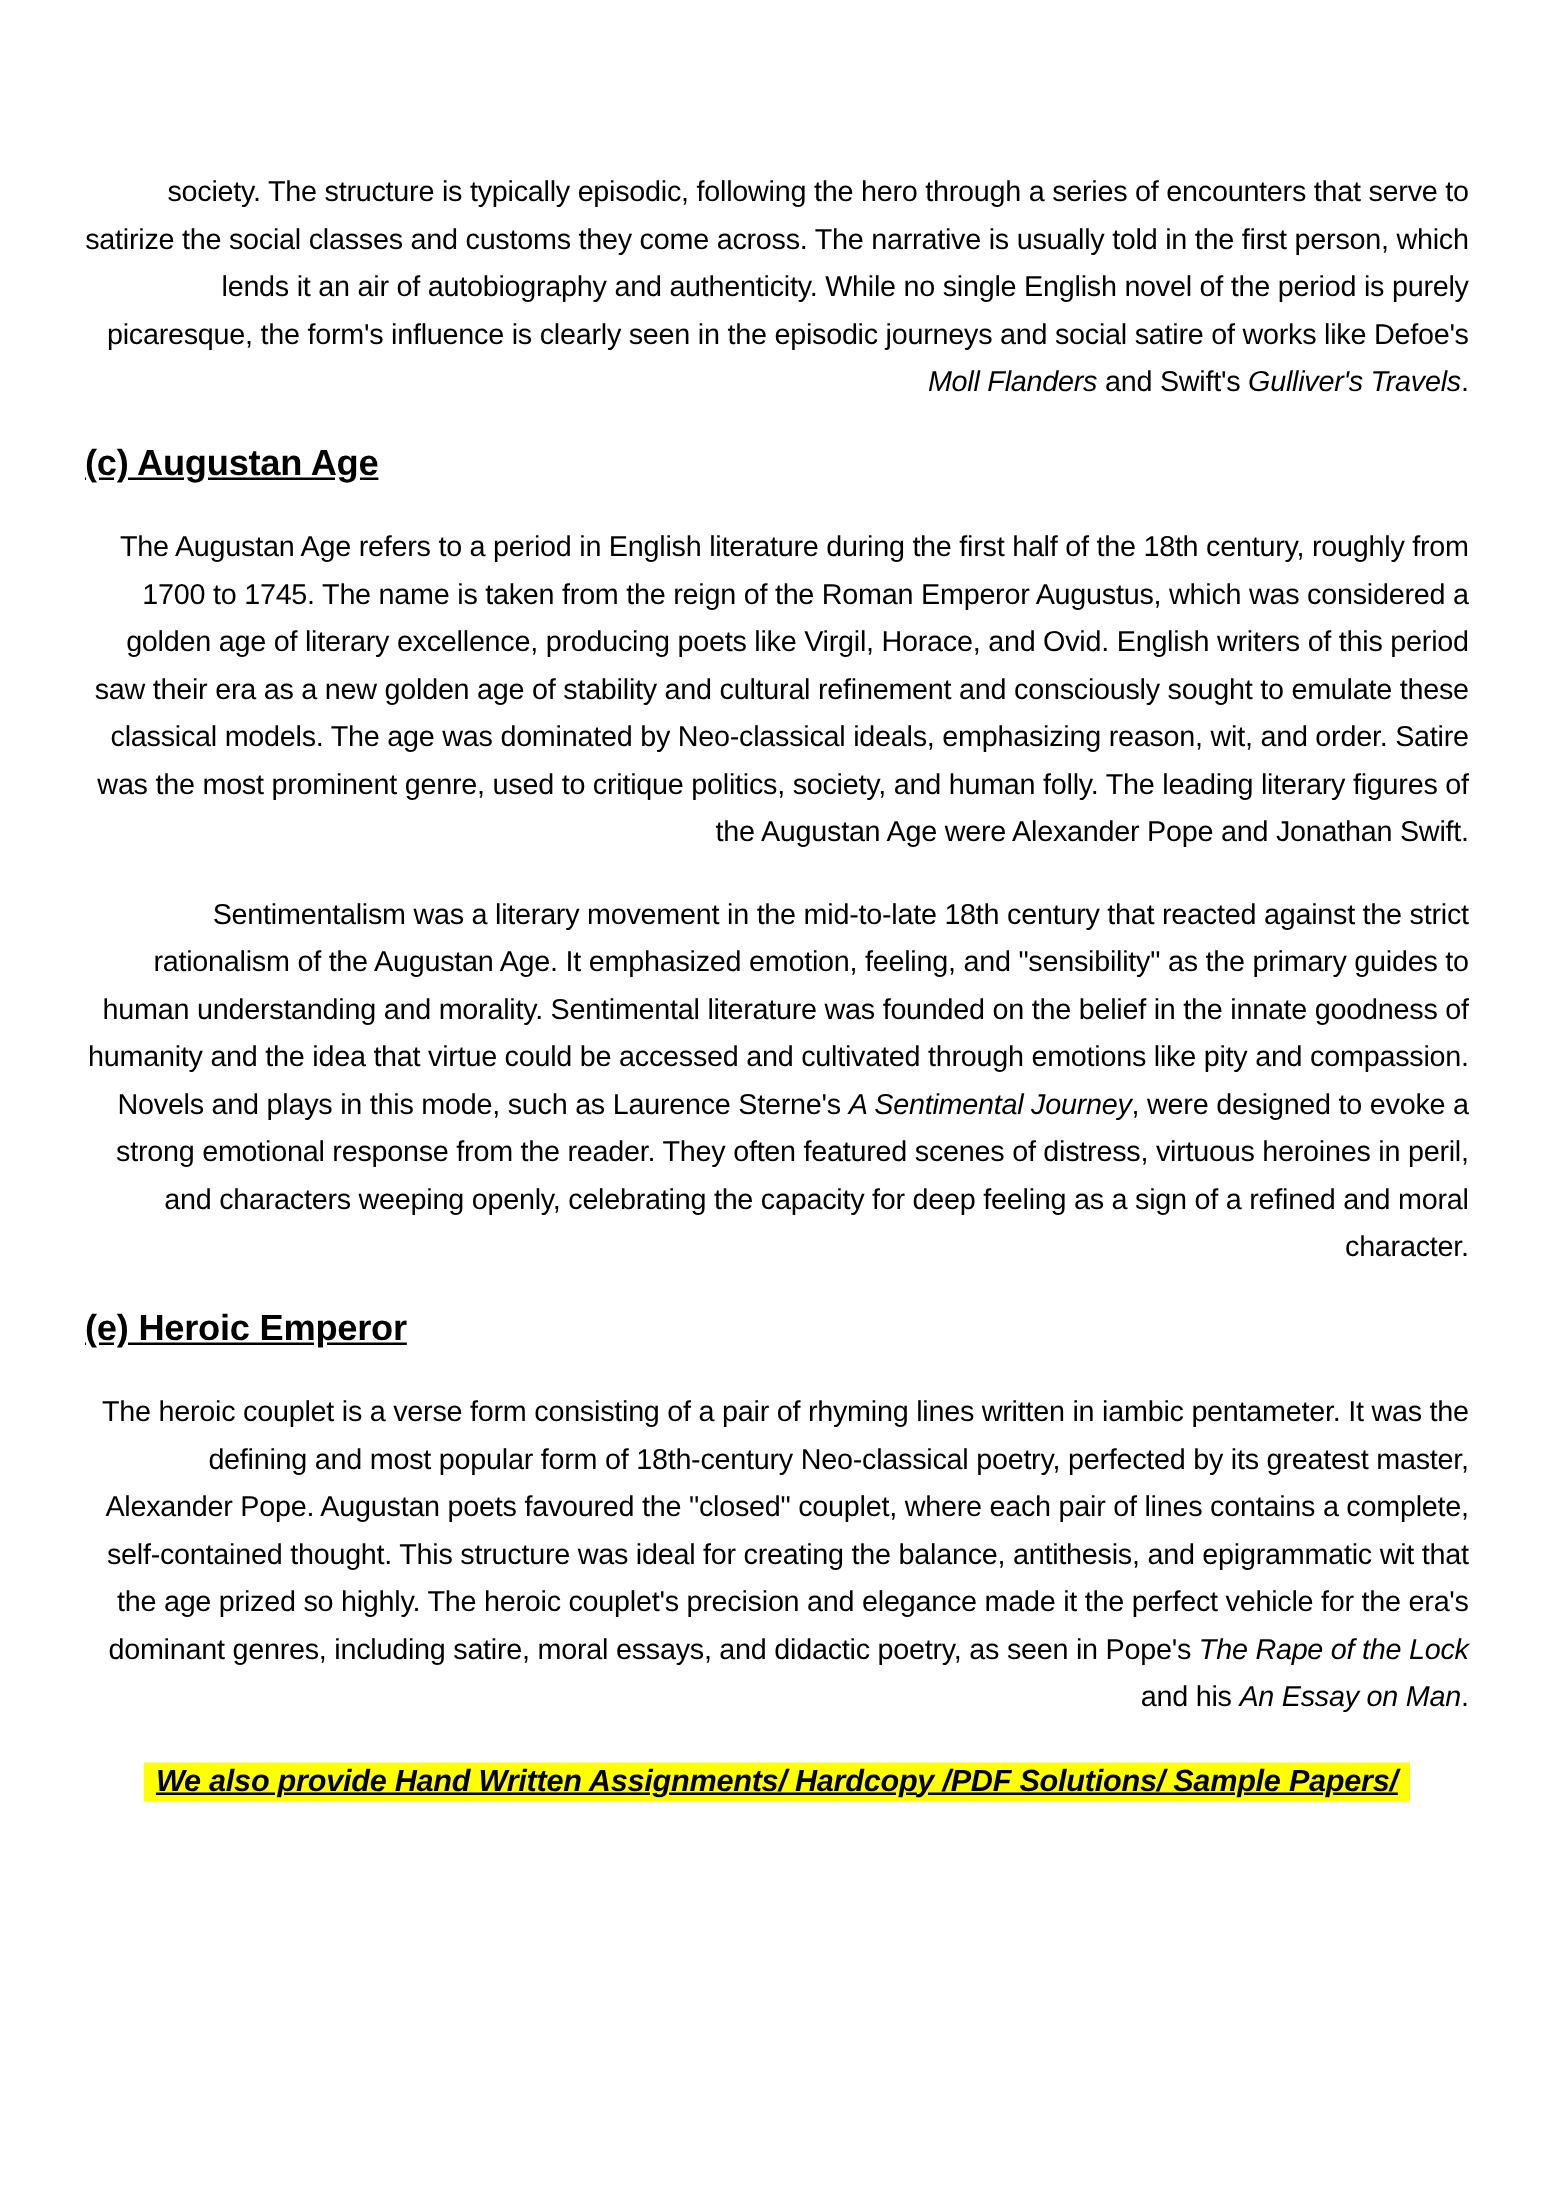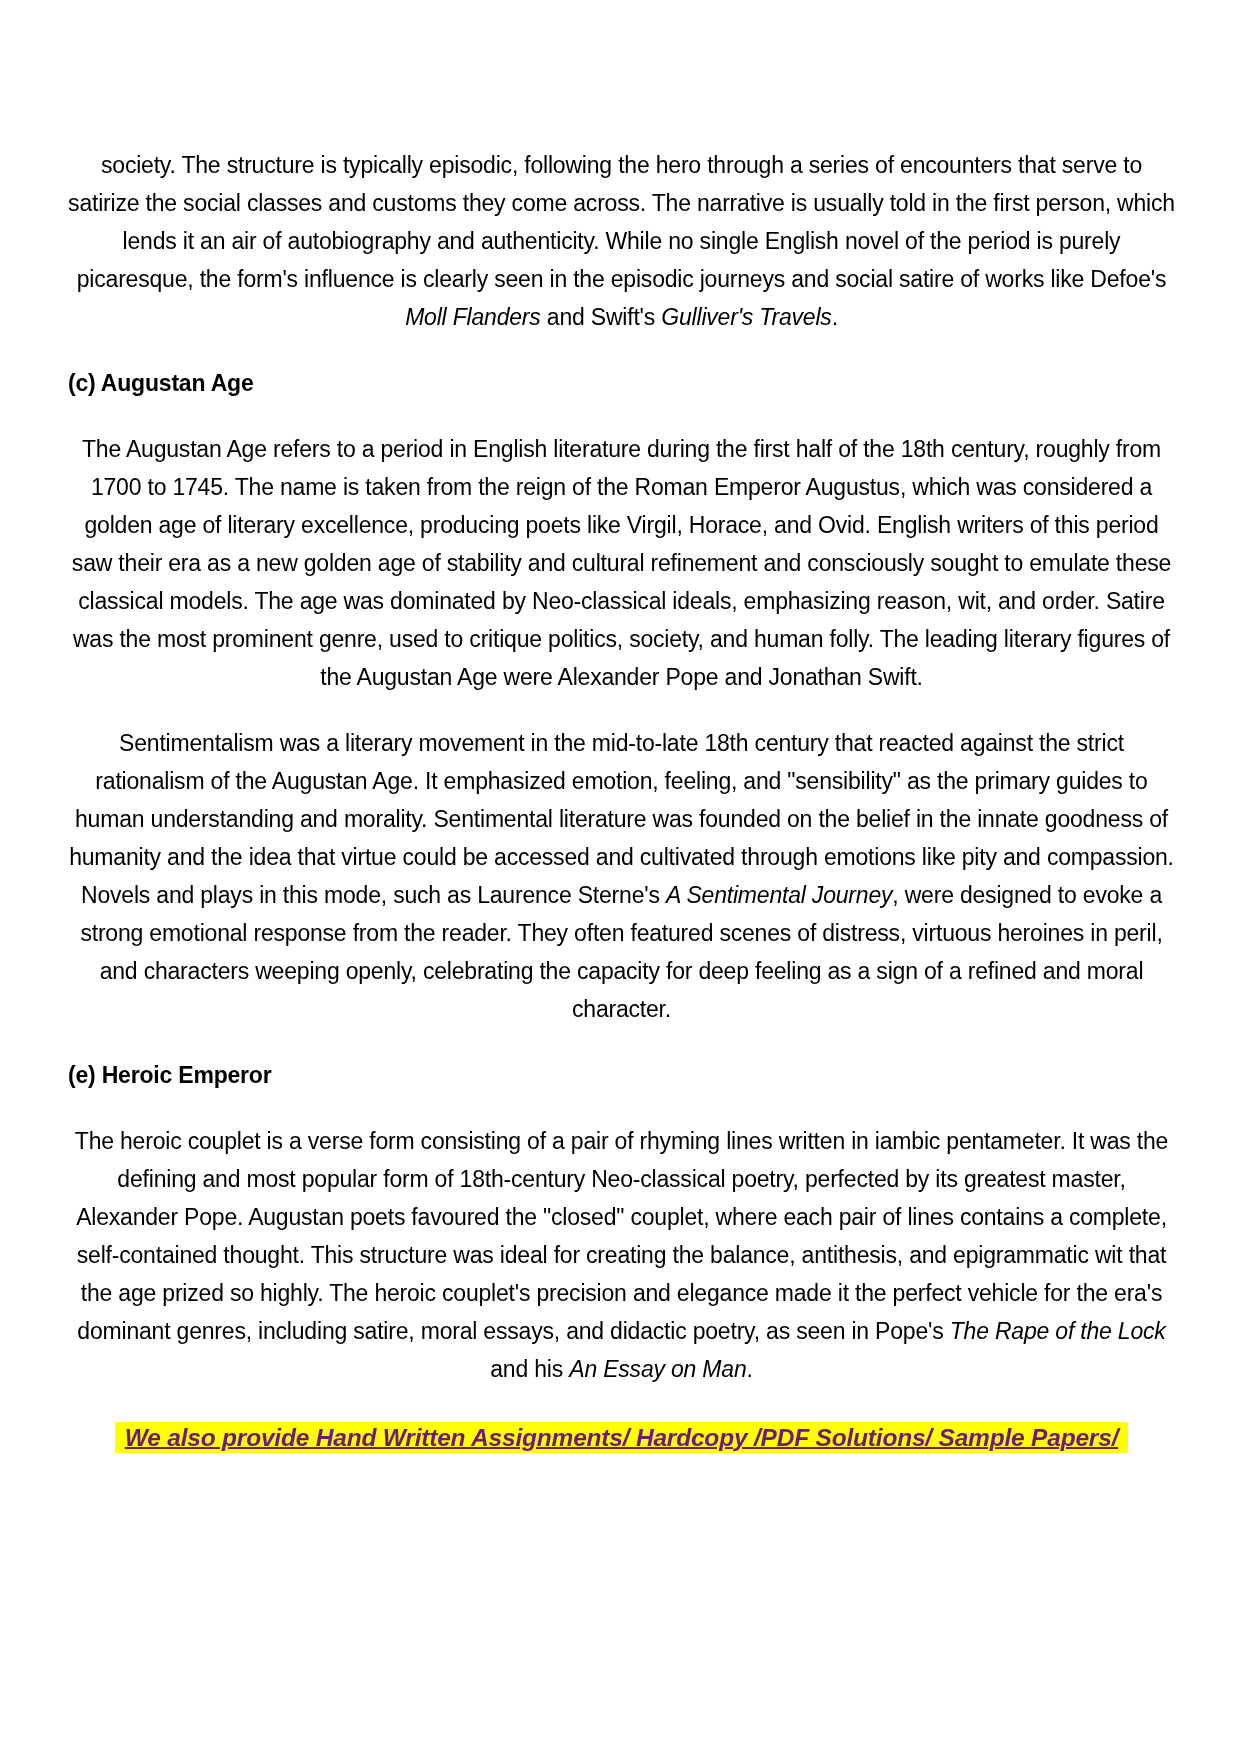--- a/index.html
+++ b/index.html
@@ -14,46 +14,47 @@
     font-family: "Liberation Sans", sans-serif;
     color: #000000;
   }
   .page {
     box-sizing: border-box;
     width: 1241px;
     height: 1755px;
     padding: 134px 66px 0 68px;
   }
   .doc p {
-    margin: 12px 0 28px 0;
+    margin: 0 0 28px 0;
     font-size: 23px;
     line-height: 38px;
     letter-spacing: -0.2px;
-    text-align: center;
+    text-align: right;
   }
   .doc h2 {
     margin: 0 0 28px 0;
-    font-size: 23px;
+    font-size: 29px;
     line-height: 38px;
     font-weight: 700;
     letter-spacing: -0.2px;
+    text-decoration: underline;
   }
   .doc i { font-style: italic; }
   .footer {
     margin-top: 24px;
     text-align: center;
     font-size: 24.5px;
     line-height: 43px;
     font-weight: 700;
     font-style: italic;
     letter-spacing: -0.2px;
   }
   .footer .hl {
     background: #ffff00;
-    color: #701a75;
+    color: #000000;
     text-decoration: underline;
     text-decoration-thickness: 2px;
     padding: 2px 10px;
   }
 </style>
 </head>
 <body>
 
 <div class="page">
   <div class="doc">

